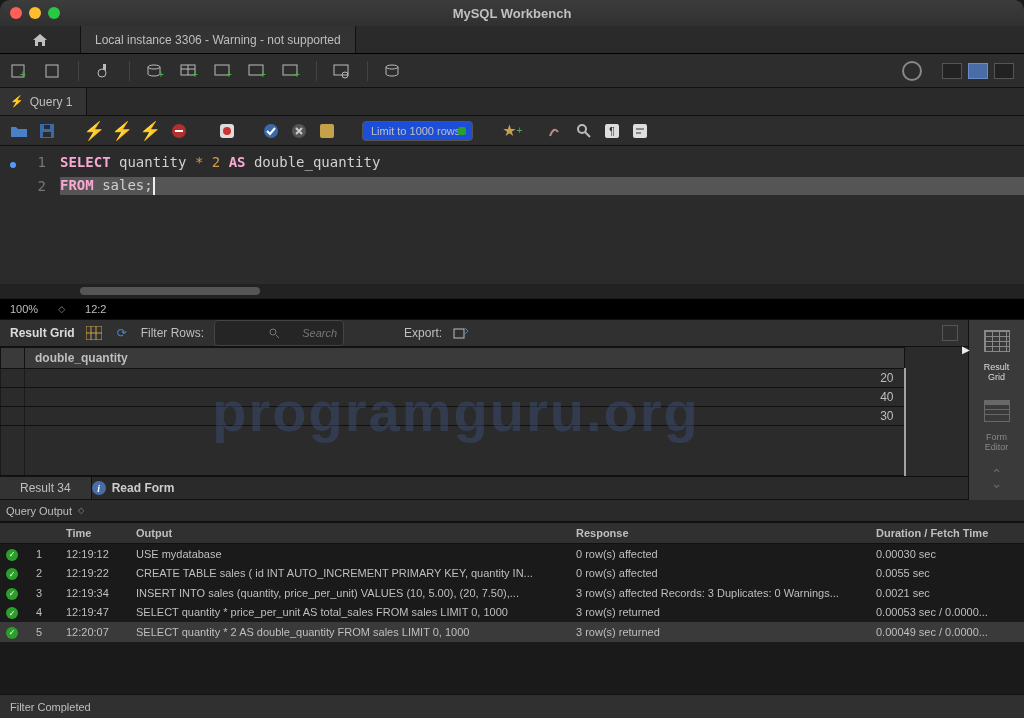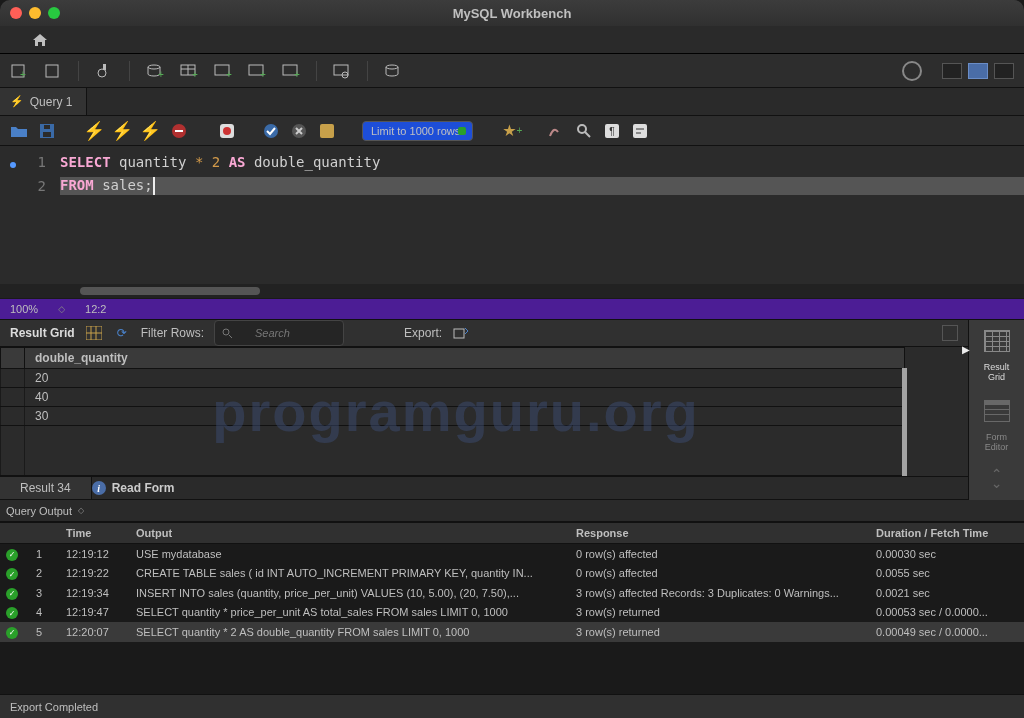--- a/index.html
+++ b/index.html
@@ -35,33 +35,33 @@
 .gutter .mod { position:absolute; left:10px; top:8px; width:6px; height:6px; border-radius:50%; background:#5599ff; }
 .code { flex:1; padding-right:10px; }
 .eline.current .code { background: #555555; }
 .kw { color: #f9a8d4; font-weight: 600; }
 .num { color: #d29a4a; }
 .op { color: #d29a4a; }
 .ident { color: #d0d0d0; }
 .cursor { display:inline-block; width:2px; height:18px; background:#eee; vertical-align:middle; }
 .editor-scroll { height: 14px; background: #222; display:flex; align-items:center; }
 .editor-scroll .thumb { margin-left:80px; height:8px; width:180px; background:#555; border-radius:4px; }
-.editor-status { height: 22px; background: #4c1d95; border-top:1px solid #1a1a1a; border-bottom:1px solid #111; display:flex; align-items:center; padding:0 10px; gap:20px; font-size:11px; }
+.editor-status { height: 22px; background: #000000; border-top:1px solid #1a1a1a; border-bottom:1px solid #111; display:flex; align-items:center; padding:0 10px; gap:20px; font-size:11px; }
 .editor-status .chev { font-size:9px; color:#888; }
 .result-wrapper { display:flex; }
 .result-main { flex:1; display:flex; flex-direction:column; }
 .result-side { width:56px; background:#3a3a3a; border-left:1px solid #111; display:flex; flex-direction:column; align-items:center; padding-top:10px; gap:18px; position:relative; }
 .result-header { height: 32px; background:#303030; border-bottom:1px solid #111; display:flex; align-items:center; padding:0 10px; gap:10px; }
 .result-header .bold { font-weight:600; color:#ddd; }
-.search-box { display:flex; align-items:center; gap:22px; background:#252525; border:1px solid #444; border-radius:4px; height:20px; padding:12px 6px; width:130px; color:#777; font-style:italic; font-size:11px; }
+.search-box { display:flex; align-items:center; gap:22px; background:#252525; border:1px solid #444; border-radius:4px; height:20px; padding:12px 6px; width:130px; color:#777; font-style:italic; font-size:11px;justify-content:flex-end; }
 .grid-area { background:#2b2b2b; }
 .grid-table { border-collapse: collapse; font-size:12px; }
 .grid-table th { background:#3a3a3a; border:1px solid #111; padding:3px 10px; text-align:left; font-weight:600; min-width:100px; }
 .grid-table td { border:1px solid #111; border-left-color:#1a1a1a; border-right-color:#1a1a1a; padding:2px 10px; }
-.grid-table td.wide { width:880px; border-right:5px solid #a3a3a3; }
+.grid-table td.wide { width:880px; border-right:2px solid #a3a3a3;text-align:right; }
 .grid-table tr.blank td { border-top:1px solid #555; height:50px; }
 .grid-tabs { height:28px; background:#2a2a2a; border-top:1px solid #111; border-bottom:1px solid #111; display:flex; align-items:center; justify-content:flex-start; padding-right:12px; }
 .grid-tab { height:100%; padding:0 20px; display:flex; align-items:center; border-right:1px solid #111; background:#333; }
 .readonly { display:flex; align-items:center; gap:6px; color:#ccc; font-weight:600; }
 .readonly .i { width:14px; height:14px; border-radius:50%; background:#4a6da7; color:#fff; display:flex; align-items:center; justify-content:center; font-size:10px; font-style:italic; font-family:Georgia; }
 .side-item { display:flex; flex-direction:column; align-items:center; gap:10px; font-size:9px; color:#888; }
 .side-item.active { color:#ddd; }
 .side-glyph { width:26px; height:22px; border:1px solid #888; }
 .side-glyph.grid { background: repeating-linear-gradient(#888 0 1px, transparent 1px 5px), repeating-linear-gradient(90deg,#888 0 1px, transparent 1px 7px); }
 .side-glyph.form { background: linear-gradient(#888 0 4px, transparent 4px 8px, #888 8px 9px, transparent 9px 13px, #888 13px 14px, transparent 14px); opacity:.6;}
@@ -91,20 +91,23 @@
     <div class="dot green"></div>
   </div>
   <div class="title-center">MySQL Workbench</div>
 </div>
 
 <div class="tabstrip">
   <div class="home-icon">
     <svg width="16" height="14" viewBox="0 0 16 14">
         <path d="M8 1 L15 7 H13 V13 H10 V9 H6 V13 H3 V7 H1 Z" fill="#c0c0c0"></path>
       </svg>
+  </div>
+  <div class="conn-tab">
+    <span>Local instance 3306 - Warning - not supported</span>
   </div>
 </div>
 
 <div class="maintoolbar">
   <div class="tb-icon">
       <svg width="18" height="18">
         <rect x="2" y="3" width="12" height="12" fill="none" stroke="#bbb"></rect>
         <text x="10" y="16" fill="#5a5" font-size="10">+</text>
       </svg>
     </div>
@@ -439,14 +442,14 @@
           <td style="max-width:440px">SELECT quantity * 2 AS double_quantity FROM sales LIMIT 0, 1000</td>
           <td style="max-width:300px">3 row(s) returned</td>
           <td>0.00049 sec / 0.0000...</td>
         </tr>
       </tbody>
   </table>
 </div>
 
 <div class="spacer-flex"></div>
 <div class="statusbar">
-  <span>Export Completed</span>
+  <span>Filter Completed</span>
 </div>
 
 </body></html>

